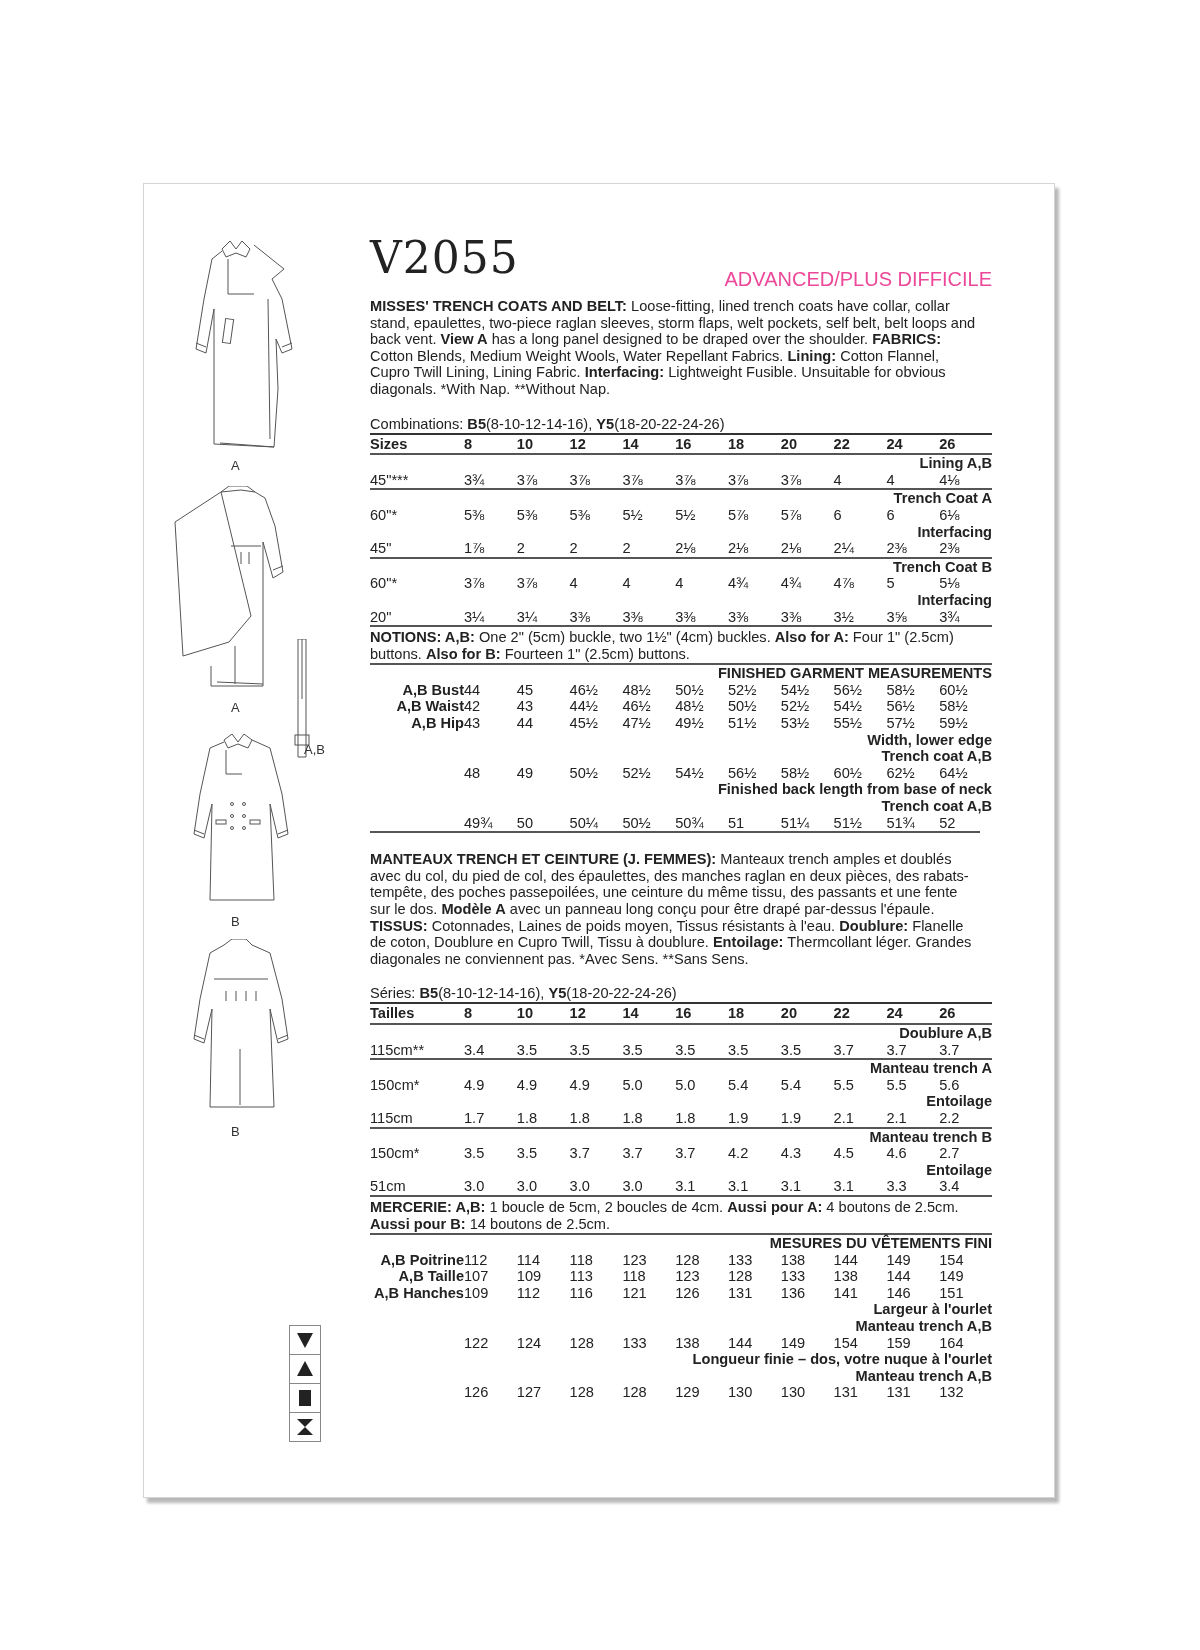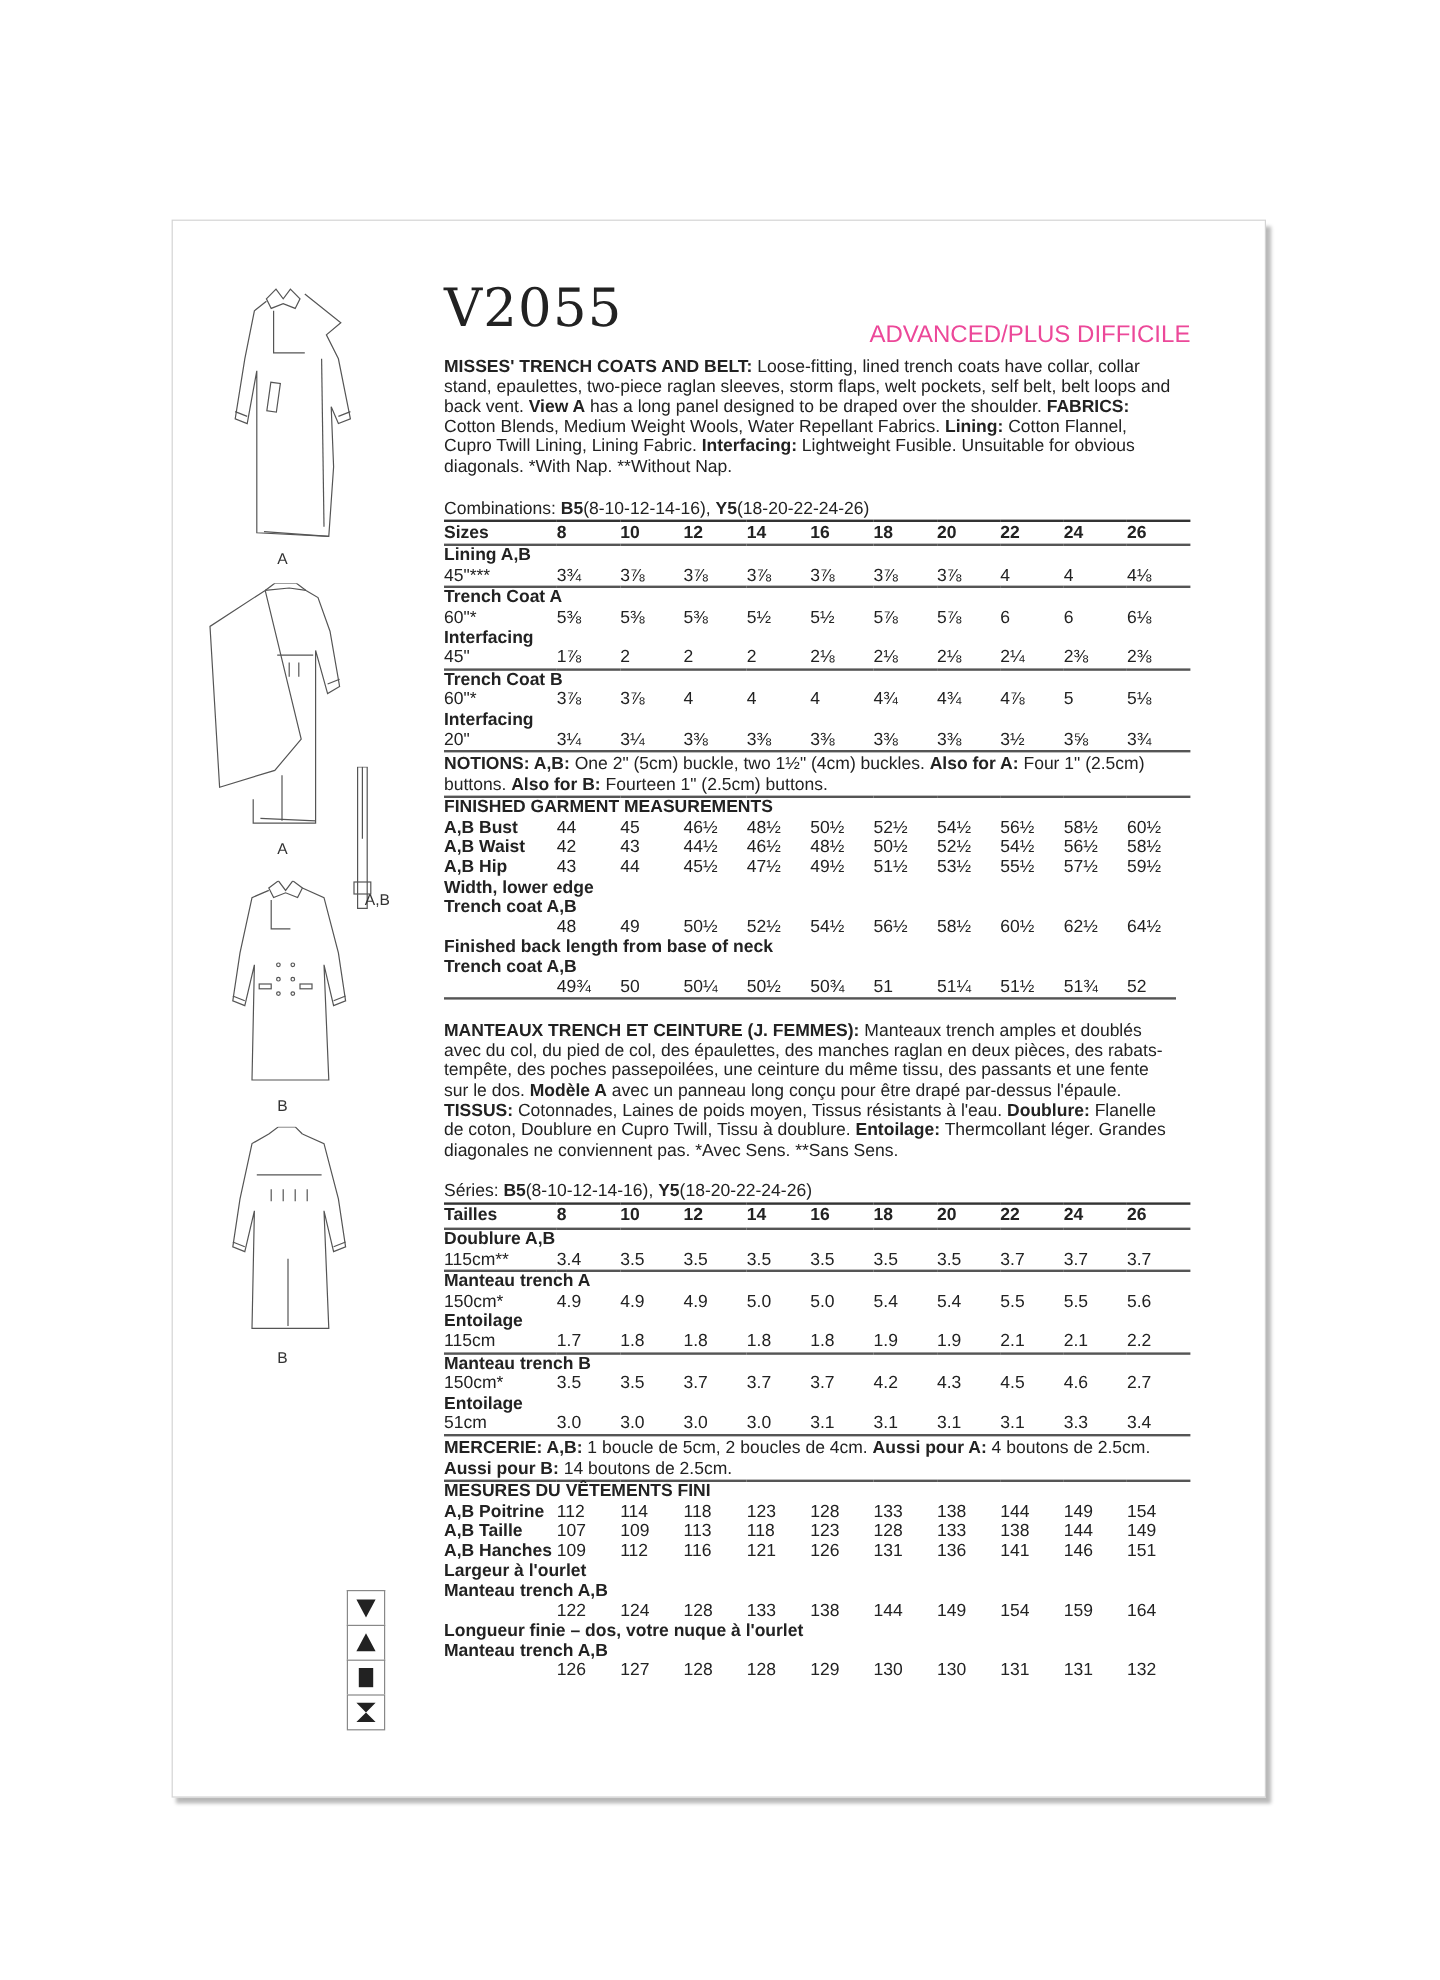--- a/index.html
+++ b/index.html
@@ -19,21 +19,21 @@
   .para { font-size:14.6px; line-height:16.6px; margin:6px 12px 0 0; }
   .para b { font-weight:bold; }
 
   .combos { font-size:14.6px; margin-top:18px; line-height:17px; }
   table.yard { width:100%; border-collapse:collapse; font-size:14.6px; }
   table.yard td { padding:0; line-height:16.6px; white-space:nowrap; }
   table.yard td.lab { width:94px;margin-left:20px; }
   table.yard td.v { width:52.8px; }
   .hdr td { font-weight:bold; border-top:2px solid #333; border-bottom:2px solid #555; padding:1px 0 !important; }
   .sec-top td { border-top:2px solid #555; }
-  .bold { font-weight:bold; }
+  .bold { font-weight:bold;text-align:right; }
   .rule { border-top:2px solid #555; }
   .notions { font-size:14.6px; line-height:16.6px; padding:2px 0 1px 0; }
 
   .view-label { position:absolute; font-size:13px; color:#333; }
   .fig { position:absolute; }
   .symbols { position:absolute; left:145px; top:1141px; width:30px; }
   .sym { width:30px; height:28px; border:1px solid #888; border-bottom:none;
          display:flex; align-items:center; justify-content:center; }
   .sym:last-child { border-bottom:1px solid #888; }
 </style>

